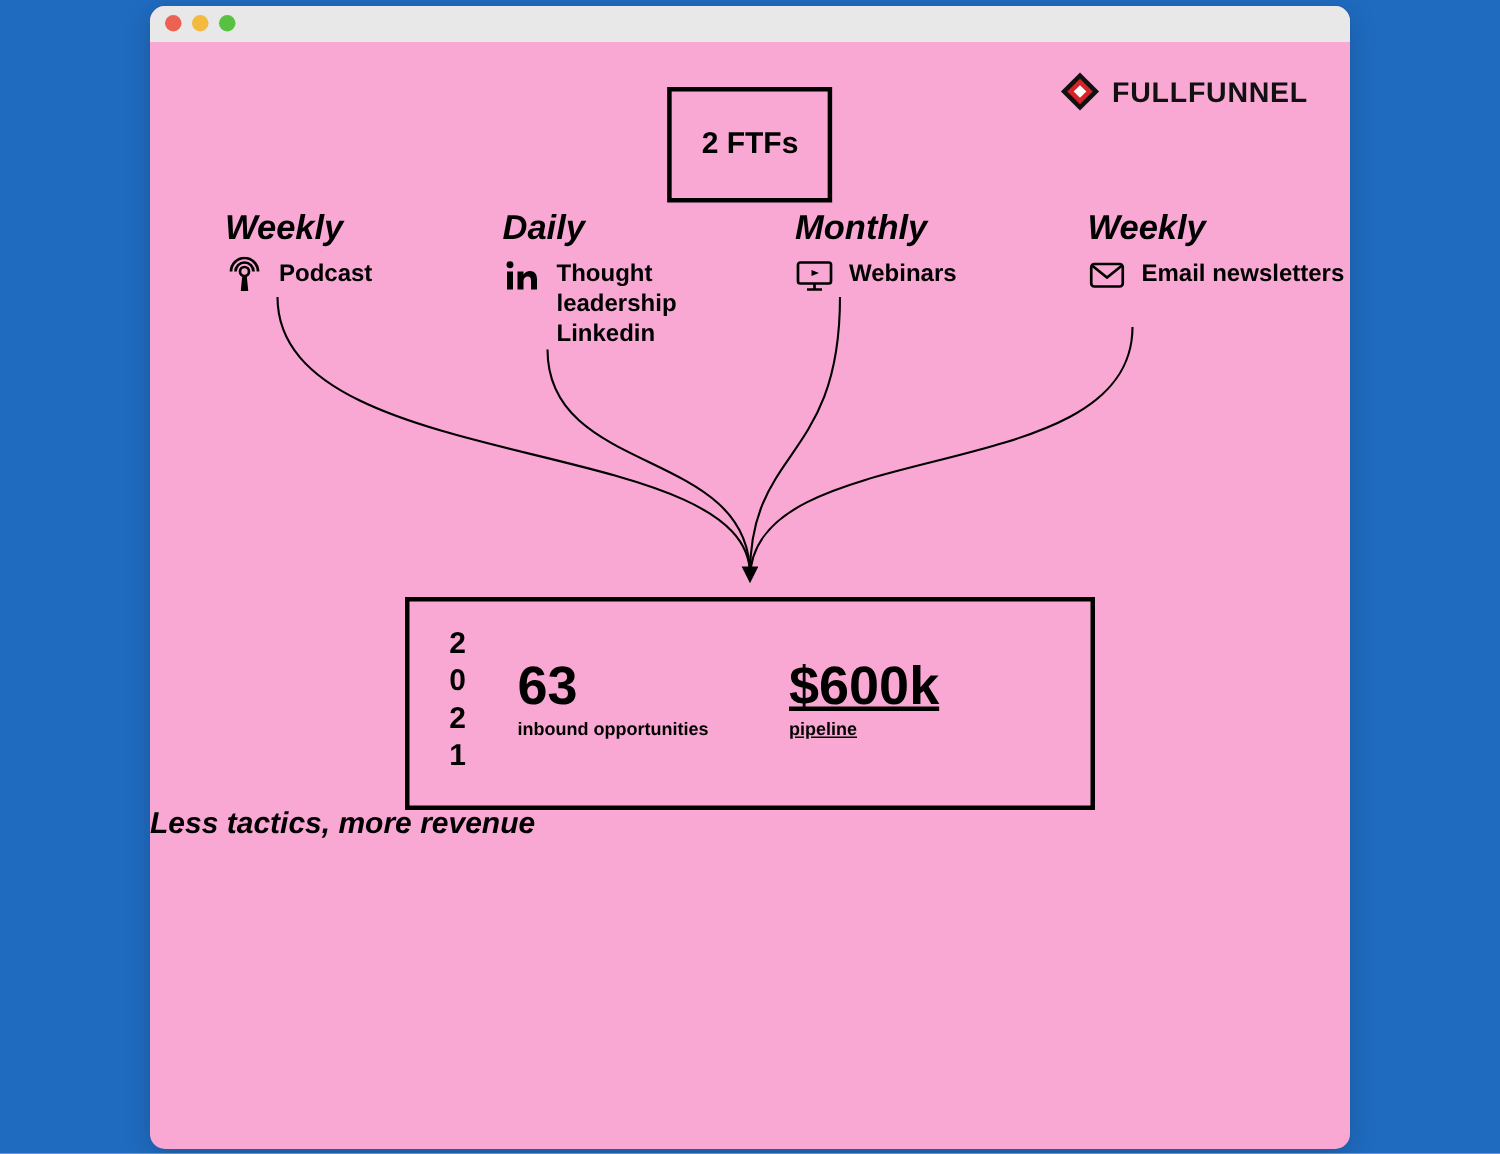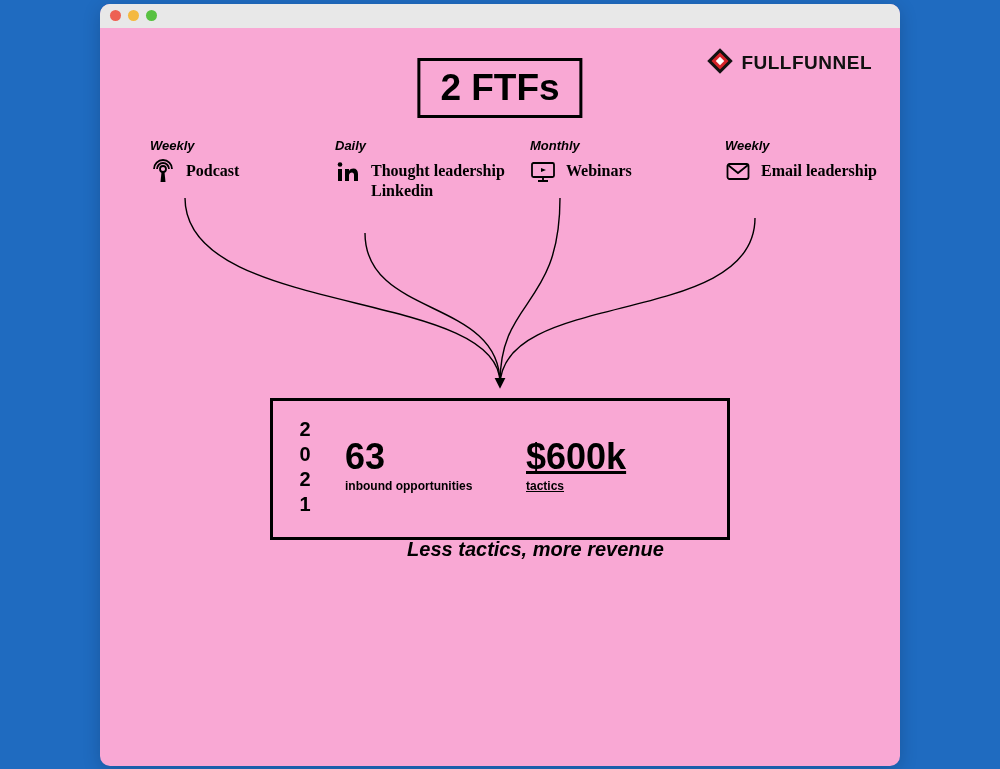--- a/index.html
+++ b/index.html
@@ -39,40 +39,40 @@
     position: absolute;
     top: 18px; right: 28px;
     display: flex; align-items: center; gap: 6px;
   }
   .logo-text { font-weight: 800; font-size: 19px; letter-spacing: .5px; color:#111; }
 
   .ftf-box {
     position: absolute;
     top: 30px; left: 50%; transform: translateX(-50%);
     border: 3px solid #000;
-    padding: 6px 20px;
-    font-size: 37px;
+    padding: 24px 20px;
+    font-size: 20px;
     font-weight: 700;
   }
 
   .channel {
     position: absolute;
     top: 110px;
     width: 180px;
     text-align: left;
   }
   .channel .freq {
     font-style: italic;
     font-weight: 700;
-    font-size: 13px;
+    font-size: 23px;
     margin-bottom: 6px;
   }
   .channel .row { display: flex; align-items: flex-start; gap: 10px; }
   .channel .icon { width: 26px; height: 26px; flex-shrink: 0; }
-  .channel .label { font-weight: 700; font-size: 16px; line-height: 1.25; padding-top: 2px; font-family: Liberation Serif, serif; }
+  .channel .label { font-weight: 700; font-size: 16px; line-height: 1.25; padding-top: 2px; }
 
   .ch1 { left: 50px; }
   .ch2 { left: 235px; }
   .ch3 { left: 430px; }
   .ch4 { left: 625px; }
 
   .arrows { position: absolute; left: 0; top: 0; width: 800px; height: 586px; pointer-events: none; }
 
   .result-box {
     position: absolute;
@@ -93,26 +93,25 @@
   }
   .year span { display: block; }
   .stat { text-align: left; }
   .stat .big { font-weight: 800; font-size: 36px; line-height: 1; }
   .stat .small { font-weight: 700; font-size: 12px; margin-top: 4px; line-height: 1.2; }
   .stat1 { flex: 1; }
   .stat2 { flex: 1; text-decoration: underline; }
 
   .tagline {
     position: absolute;
-    top: 510px; left: 12px; width: 100%;
-    text-align: center;
+    top: 510px; left: 0; width: 100%;
+    text-align: left;
     font-style: italic;
     font-weight: 700;
     font-size: 20px;
-    padding-left: 47px;
   }
 </style>
 </head>
 <body>
 
 <div class="window">
   <div class="titlebar">
     <div class="dot red"></div>
     <div class="dot yellow"></div>
     <div class="dot green"></div>
@@ -188,21 +187,21 @@
       <div class="freq">Weekly</div>
       <div class="row">
         <span class="icon">
           <svg viewBox="0 0 26 26">
               <g fill="none" stroke="#000" stroke-width="1.8">
             <rect x="2.5" y="5" width="21" height="15" rx="2"></rect>
             <path d="M3 6l10 8 10-8"></path>
           </g>
             </svg>
         </span>
-        <div class="label">Email leadership</div>
+        <div class="label">Email newsletters</div>
       </div>
     </div>
 
     <svg class="arrows">
       <defs>
         <marker id="ah" markerWidth="10" markerHeight="10" refX="6" refY="4" orient="auto">
           <path d="M0,0 L8,4 L0,8 z" fill="#000"></path>
         </marker>
       </defs>
       <g fill="none" stroke="#000" stroke-width="1.4">
@@ -219,20 +218,20 @@
         <span>0</span>
         <span>2</span>
         <span>1</span>
       </div>
       <div class="stat stat1">
         <div class="big">63</div>
         <div class="small">inbound opportunities</div>
       </div>
       <div class="stat stat2">
         <div class="big">$600k</div>
-        <div class="small">tactics</div>
+        <div class="small">pipeline</div>
       </div>
     </div>
 
     <div class="tagline">Less tactics, more revenue</div>
 
   </div>
 </div>
 
 </body></html>

